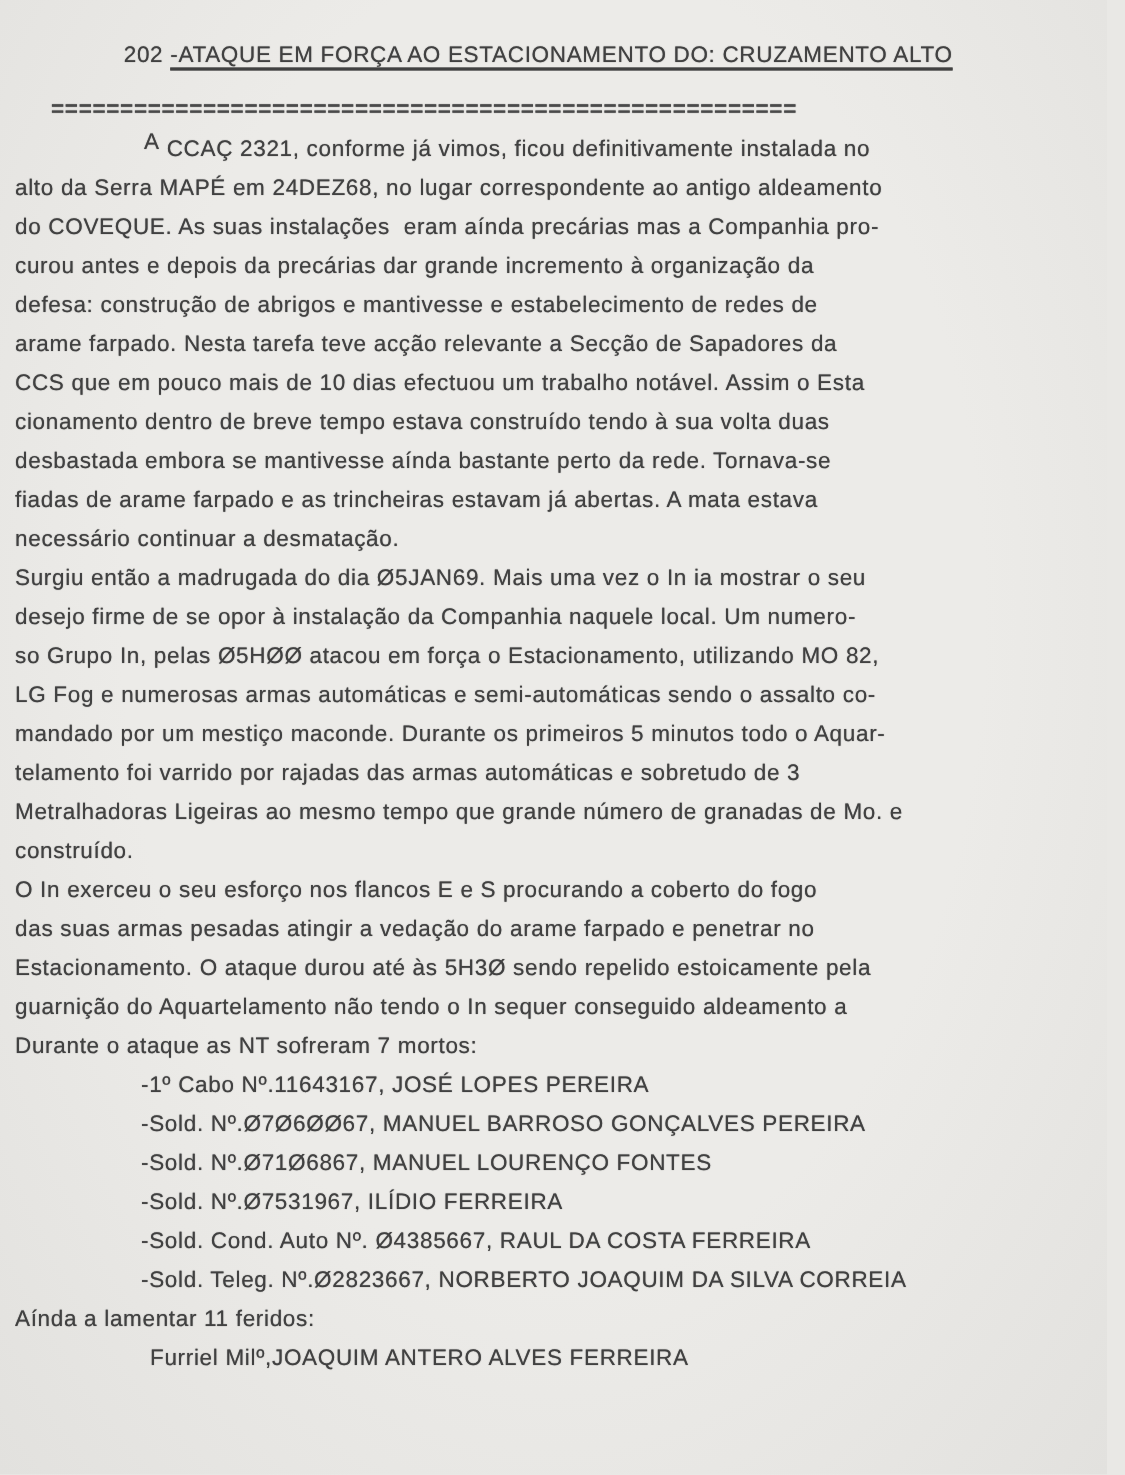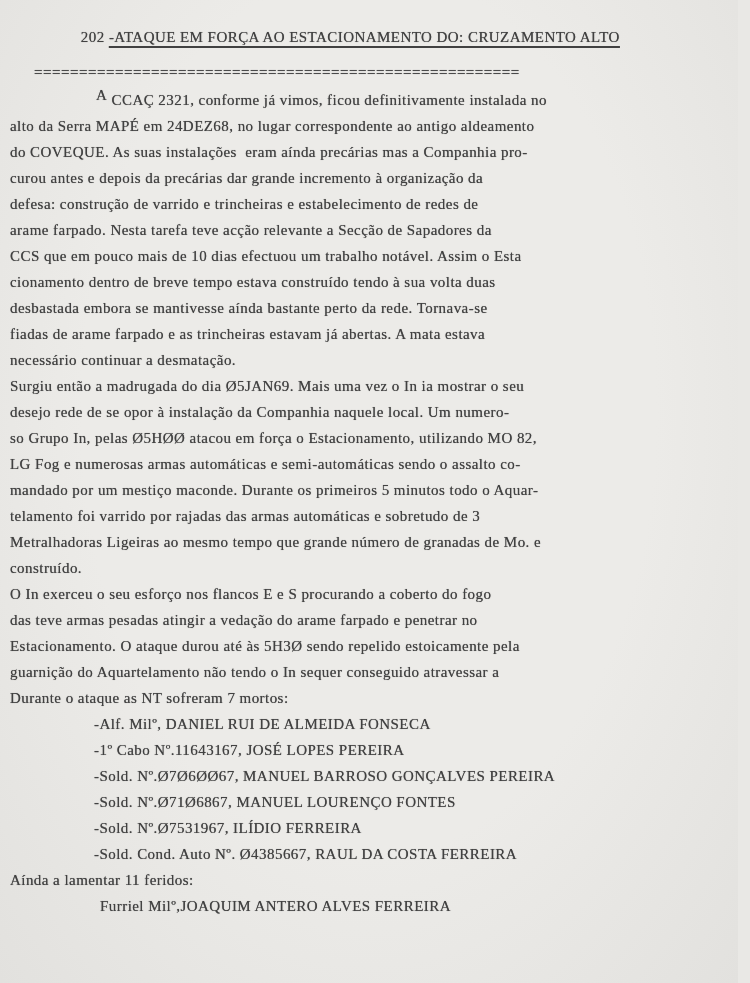--- a/index.html
+++ b/index.html
@@ -1,20 +1,20 @@
 <!DOCTYPE html>
 <html><head>
 <meta charset="utf-8">
 <style>
   html,body{margin:0;padding:0;background:#e9e8e5;}
   .page{
     position:relative;
     width:738px;height:983px;
     background:radial-gradient(ellipse at 50% 42%, #ecebe8 55%, #e2e1de 100%);
-    font-family:Liberation Serif, serif;
+    font-family:Liberation Sans, sans-serif;
     font-size:15px;
     letter-spacing:.45px;
     color:#414141;
     text-shadow:0 0 .7px rgba(60,60,60,.75);
     overflow:hidden;
     box-sizing:border-box;
   }
   .heading{padding:7px 0 0 64px;white-space:pre;line-height:20px;}
   .h-num{}
   .h-title{text-decoration:underline;text-underline-offset:4px;text-decoration-thickness:1.5px;}
@@ -37,60 +37,60 @@
   <div class="h-rule">======================================================</div>
 
   <div class="body">
 
     <div>
       <div class="tl indent-first"><span class="lead-a">A</span><span> CCAÇ 2321, conforme já vimos, ficou definitivamente instalada no</span></div>
       <div>
           <div class="tl">alto da Serra MAPÉ em 24DEZ68, no lugar correspondente ao antigo aldeamento</div>
           <div class="tl">do COVEQUE. As suas instalações  eram aínda precárias mas a Companhia pro-</div>
           <div class="tl">curou antes e depois da precárias dar grande incremento à organização da</div>
-          <div class="tl">defesa: construção de varrido e trincheiras e estabelecimento de redes de</div>
+          <div class="tl">defesa: construção de abrigos e mantivesse e estabelecimento de redes de</div>
           <div class="tl">arame farpado. Nesta tarefa teve acção relevante a Secção de Sapadores da</div>
           <div class="tl">CCS que em pouco mais de 10 dias efectuou um trabalho notável. Assim o Esta</div>
           <div class="tl">cionamento dentro de breve tempo estava construído tendo à sua volta duas</div>
           <div class="tl">desbastada embora se mantivesse aínda bastante perto da rede. Tornava-se</div>
           <div class="tl">fiadas de arame farpado e as trincheiras estavam já abertas. A mata estava</div>
           <div class="tl">necessário continuar a desmatação.</div>
         </div>
     </div>
 
     <div>
       <div>
           <div class="tl">Surgiu então a madrugada do dia Ø5JAN69. Mais uma vez o In ia mostrar o seu</div>
-          <div class="tl">desejo rede de se opor à instalação da Companhia naquele local. Um numero-</div>
+          <div class="tl">desejo firme de se opor à instalação da Companhia naquele local. Um numero-</div>
           <div class="tl">so Grupo In, pelas Ø5HØØ atacou em força o Estacionamento, utilizando MO 82,</div>
           <div class="tl">LG Fog e numerosas armas automáticas e semi-automáticas sendo o assalto co-</div>
           <div class="tl">mandado por um mestiço maconde. Durante os primeiros 5 minutos todo o Aquar-</div>
           <div class="tl">telamento foi varrido por rajadas das armas automáticas e sobretudo de 3</div>
           <div class="tl">Metralhadoras Ligeiras ao mesmo tempo que grande número de granadas de Mo. e</div>
           <div class="tl">construído.</div>
         </div>
     </div>
 
     <div>
       <div>
           <div class="tl">O In exerceu o seu esforço nos flancos E e S procurando a coberto do fogo</div>
-          <div class="tl">das teve armas pesadas atingir a vedação do arame farpado e penetrar no</div>
+          <div class="tl">das suas armas pesadas atingir a vedação do arame farpado e penetrar no</div>
           <div class="tl">Estacionamento. O ataque durou até às 5H3Ø sendo repelido estoicamente pela</div>
-          <div class="tl">guarnição do Aquartelamento não tendo o In sequer conseguido atravessar a</div>
+          <div class="tl">guarnição do Aquartelamento não tendo o In sequer conseguido aldeamento a</div>
         </div>
     </div>
 
     <div class="tl">Durante o ataque as NT sofreram 7 mortos:</div>
 
     <div>
-        <div class="tl indent-list">-Alf. Milº, DANIEL RUI DE ALMEIDA FONSECA</div>
         <div class="tl indent-list">-1º Cabo Nº.11643167, JOSÉ LOPES PEREIRA</div>
         <div class="tl indent-list">-Sold. Nº.Ø7Ø6ØØ67, MANUEL BARROSO GONÇALVES PEREIRA</div>
         <div class="tl indent-list">-Sold. Nº.Ø71Ø6867, MANUEL LOURENÇO FONTES</div>
         <div class="tl indent-list">-Sold. Nº.Ø7531967, ILÍDIO FERREIRA</div>
         <div class="tl indent-list">-Sold. Cond. Auto Nº. Ø4385667, RAUL DA COSTA FERREIRA</div>
+        <div class="tl indent-list">-Sold. Teleg. Nº.Ø2823667, NORBERTO JOAQUIM DA SILVA CORREIA</div>
       </div>
 
     <div class="tl">Aínda a lamentar 11 feridos:</div>
     <div class="tl indent-wounded">Furriel Milº,JOAQUIM ANTERO ALVES FERREIRA</div>
 
   </div>
 </div>
 
 </body></html>

